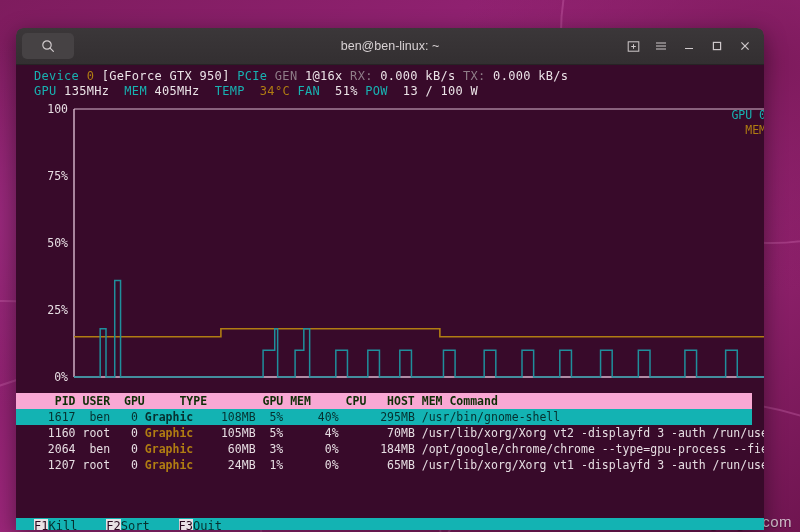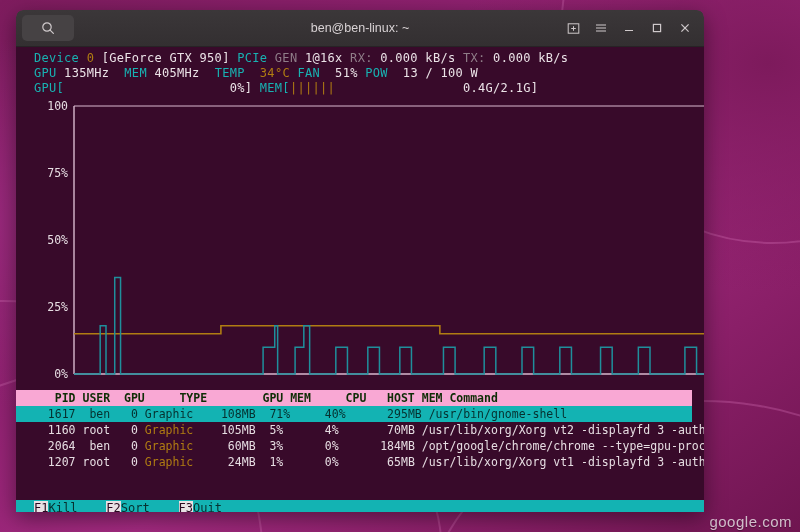--- a/index.html
+++ b/index.html
@@ -38,22 +38,22 @@
     color: rgba(255,255,255,0.72);
     font-family: "Liberation Sans", sans-serif;
     font-size: 15px;
     letter-spacing: 0.5px;
     text-shadow: 0 1px 1px rgba(0,0,0,0.35);
   }
 
   
   #window {
     position: absolute;
-    left: 16px; top: 10px;
-    width: 688px; height: 502px;
+    left: 16px; top: 28px;
+    width: 748px; height: 502px;
     border-radius: 7px 7px 0 0;
     overflow: hidden;
     box-shadow: 0 6px 22px rgba(0,0,0,0.45);
   }
 
   
   #titlebar {
     position: relative;
     height: 36px;
     background: linear-gradient(180deg, #3b3739 0%, #332f31 100%);
@@ -142,21 +142,21 @@
     background: #f9a8d4;
     color: #0f2d06;
     font-weight: bold;
     margin-right: 12px;
   }
   .prow.selected {
     background: #13b3b3;
     color: #06302f;
     margin-right: 12px;
   }
-  .prow .type { color: #b07d12; }
+  .prow .type { color: #b07d12; font-weight: bold; }
   .prow.selected .type { color: #06302f; }
 
   
   #footer {
     position: absolute;
     left: 0; bottom: 0;
     width: 100%;
     height: 17px;
     white-space: pre;
     font-family: "DejaVu Sans Mono", monospace;
@@ -228,21 +228,20 @@
       </div>
     </div>
   </div>
 
   <div id="terminal">
 
     <div class="trow"><span class="c-cyan">Device</span><span class="c-white"> </span><span class="c-orange">0</span><span class="c-white"> </span><span class="c-white">[GeForce GTX 950]</span><span class="c-white"> </span><span class="c-cyan">PCIe</span><span class="c-white"> </span><span class="c-dim">GEN</span><span class="c-white"> </span><span class="c-white">1@16x</span><span class="c-white"> </span><span class="c-dim">RX:</span><span class="c-white"> </span><span class="c-white">0.000 kB/s</span><span class="c-white"> </span><span class="c-dim">TX:</span><span class="c-white"> </span><span class="c-white">0.000 kB/s</span></div>
 
     <div class="trow"><span class="c-cyan">GPU</span><span class="c-white"> </span><span class="c-white">135MHz</span><span class="c-white">  </span><span class="c-cyan">MEM</span><span class="c-white"> </span><span class="c-white">405MHz</span><span class="c-white">  </span><span class="c-cyan">TEMP</span><span class="c-white">  </span><span class="c-orange">34°C</span><span class="c-white"> </span><span class="c-cyan">FAN</span><span class="c-white">  </span><span class="c-white">51%</span><span class="c-white"> </span><span class="c-cyan">POW</span><span class="c-white">  </span><span class="c-white">13 / 100 W</span></div>
 
-    <div class="trow"><span class="c-cyan">GPU[</span><span class="c-white">                      </span><span class="c-white">0%]</span><span class="c-white"> </span><span class="c-cyan">MEM[</span><span class="c-orange">||||||</span><span class="c-white">                 </span><span class="c-white">0.4G/2.1G]</span></div>
 
     <div id="chart-wrap">
       <svg id="chart-svg" width="772" height="290" viewBox="0 0 772 290">
         <g id="ytick-group">
             <text x="40" y="12" text-anchor="end" fill="#e6dde2" font-family="&quot;DejaVu Sans Mono&quot;, monospace" font-size="11.5">100</text>
             <text x="40" y="79" text-anchor="end" fill="#e6dde2" font-family="&quot;DejaVu Sans Mono&quot;, monospace" font-size="11.5">75%</text>
             <text x="40" y="146" text-anchor="end" fill="#e6dde2" font-family="&quot;DejaVu Sans Mono&quot;, monospace" font-size="11.5">50%</text>
             <text x="40" y="213" text-anchor="end" fill="#e6dde2" font-family="&quot;DejaVu Sans Mono&quot;, monospace" font-size="11.5">25%</text>
             <text x="40" y="280" text-anchor="end" fill="#e6dde2" font-family="&quot;DejaVu Sans Mono&quot;, monospace" font-size="11.5">0%</text>
           </g>
@@ -255,21 +254,21 @@
         <g id="legend-group">
             <text x="738" y="18" text-anchor="end" fill="#18b2b2" font-family="&quot;DejaVu Sans Mono&quot;, monospace" font-size="11.5">GPU 0</text>
             <text x="738" y="33" text-anchor="end" fill="#b07d12" font-family="&quot;DejaVu Sans Mono&quot;, monospace" font-size="11.5">MEM</text>
           </g>
       </svg>
     </div>
 
     <div id="proc-table">
       <div class="prow header">   PID USER  GPU     TYPE        GPU MEM     CPU   HOST MEM Command</div>
       <div id="proc-rows">
-          <div class="prow selected"><span>  1617  ben   0 </span><span class="type">Graphic </span><span>   108MB  71%     40%      295MB /usr/bin/gnome-shell</span></div>
+          <div class="prow selected"><span>  1617  ben   0 </span><span class="type">Graphic </span><span>   108MB  5%     40%      295MB /usr/bin/gnome-shell</span></div>
           <div class="prow"><span>  1160 root   0 </span><span class="type">Graphic </span><span>   105MB  5%      4%       70MB /usr/lib/xorg/Xorg vt2 -displayfd 3 -auth /run/user/1000/gdm/</span></div>
           <div class="prow"><span>  2064  ben   0 </span><span class="type">Graphic </span><span>    60MB  3%      0%      184MB /opt/google/chrome/chrome --type=gpu-process --field-trial-ha</span></div>
           <div class="prow"><span>  1207 root   0 </span><span class="type">Graphic </span><span>    24MB  1%      0%       65MB /usr/lib/xorg/Xorg vt1 -displayfd 3 -auth /run/user/121/gdm/X</span></div>
         </div>
     </div>
 
     <div id="footer"><span class="finner" id="footer-inner"><span class="fkey">F1</span><span>Kill    </span><span class="fkey">F2</span><span>Sort    </span><span class="fkey">F3</span><span>Quit    </span></span></div>
 
   </div>
 </div>

